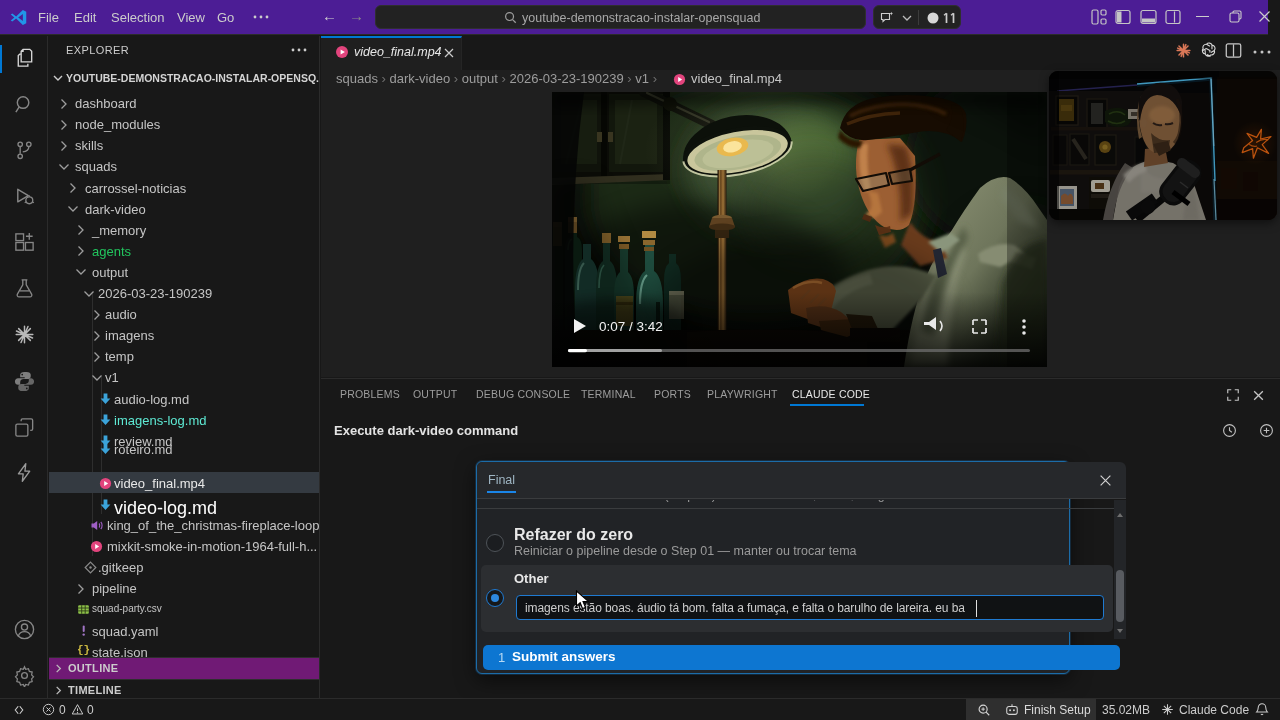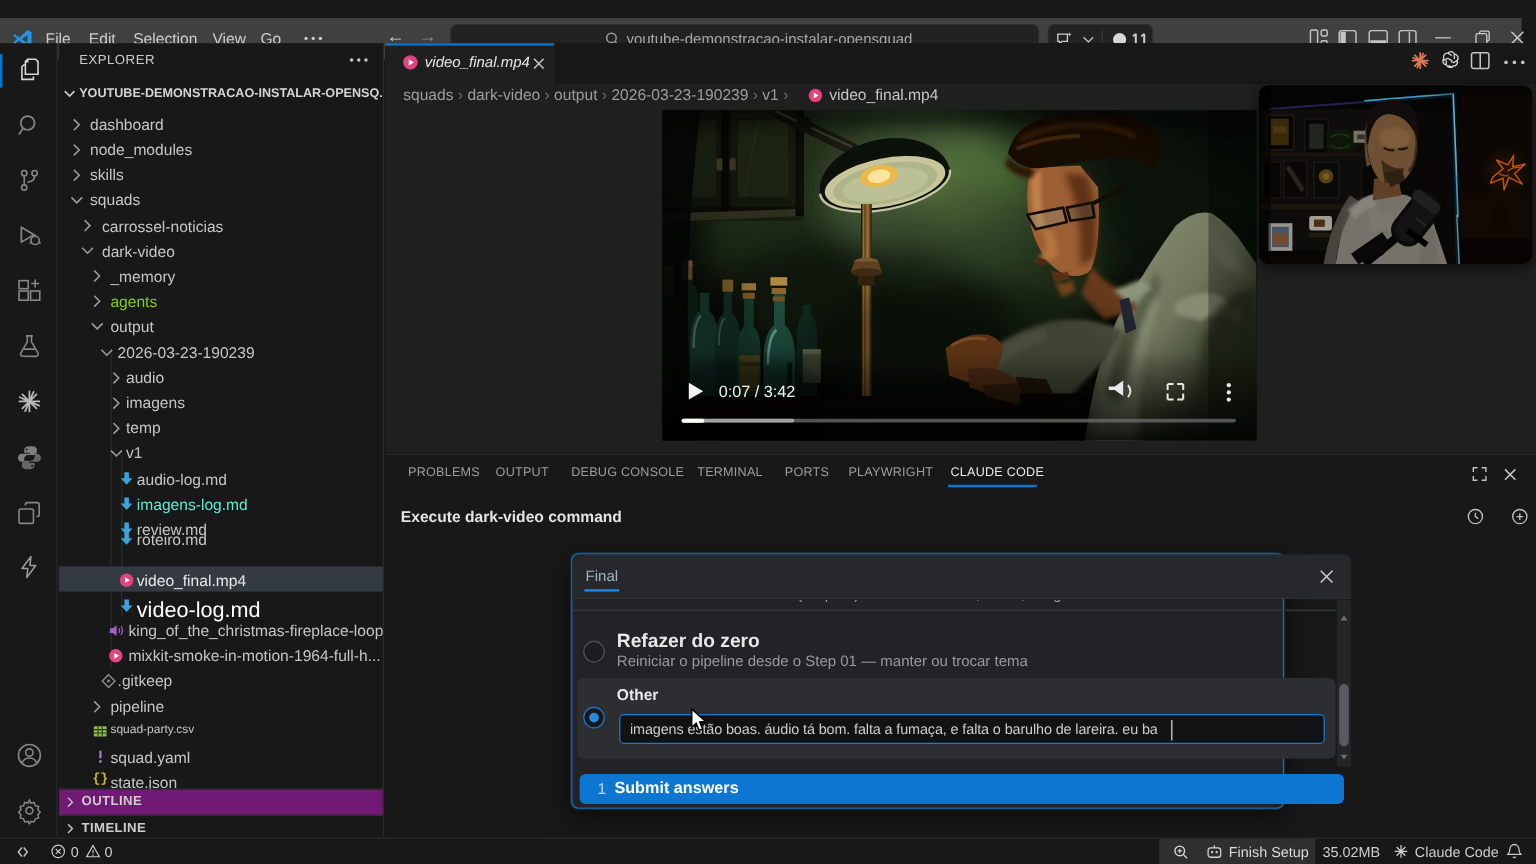--- a/index.html
+++ b/index.html
@@ -6,21 +6,21 @@
   html,body { width:1280px; height:720px; overflow:hidden; background:#181818;
     font-family:"Liberation Sans", sans-serif; }
   .abs { position:absolute; }
   #app { position:relative; width:1280px; height:720px; background:#181818; color:#ccc; }
   svg { display:block; }
 </style>
 </head>
 <body>
 <div id="app">
 
-  <div class="abs" style="left:0;top:15px;width:1268px;height:35px;background:#404040;border-bottom:1px solid #2b2b2b;">
+  <div class="abs" style="left:0;top:0;width:1268px;height:35px;background:#4c1d95;border-bottom:1px solid #2b2b2b;">
 
     <svg class="abs" style="left:9px;top:8px;" width="19" height="19" viewBox="0 0 24 24">
       <path fill="#2196e8" d="M17.5 2.5 9 10.6 4.2 7 2.2 8.1 6.8 12l-4.6 3.9 2 1.1L9 13.4l8.5 8.1 4.3-2.1V4.6L17.5 2.5zm0 5.2v8.6L11.6 12l5.9-4.3z"></path>
     </svg>
     <div class="abs" style="left:38px;top:10px;font-size:13px;color:#cccccc;">File</div>
     <div class="abs" style="left:74px;top:10px;font-size:13px;color:#cccccc;">Edit</div>
     <div class="abs" style="left:111px;top:10px;font-size:13px;color:#cccccc;">Selection</div>
     <div class="abs" style="left:177px;top:10px;font-size:13px;color:#cccccc;">View</div>
     <div class="abs" style="left:217px;top:10px;font-size:13px;color:#cccccc;">Go</div>
     <svg class="abs" style="left:252px;top:14px;" width="24" height="6" viewBox="0 0 24 6">
@@ -216,21 +216,21 @@
     <div class="abs" style="left:0;top:183px;width:271px;height:21px;">
       <svg class="abs" style="left:25px;top:4px;" width="13" height="13" viewBox="0 0 13 13">
             <path d="M4.5 2.5 9 7 4.5 11.5" fill="none" stroke="#9d9d9d" stroke-width="1.3"></path>
           </svg>
       <div class="abs" style="left:43px;top:3.5px;font-size:13px;color:#c5c5c5;white-space:nowrap;">_memory</div>
     </div>
     <div class="abs" style="left:0;top:204px;width:271px;height:21px;">
       <svg class="abs" style="left:25px;top:4px;" width="13" height="13" viewBox="0 0 13 13">
             <path d="M4.5 2.5 9 7 4.5 11.5" fill="none" stroke="#9d9d9d" stroke-width="1.3"></path>
           </svg>
-      <div class="abs" style="left:43px;top:3.5px;font-size:13px;color:#84cc16;white-space:nowrap;">agents</div>
+      <div class="abs" style="left:43px;top:3.5px;font-size:13px;color:#22c55e;white-space:nowrap;">agents</div>
     </div>
     <div class="abs" style="left:0;top:225px;width:271px;height:21px;">
       <svg class="abs" style="left:25px;top:4px;" width="13" height="13" viewBox="0 0 13 13">
             <path d="M2.5 4.5 7 9 11.5 4.5" fill="none" stroke="#9d9d9d" stroke-width="1.3"></path>
           </svg>
       <div class="abs" style="left:43px;top:3.5px;font-size:13px;color:#c5c5c5;white-space:nowrap;">output</div>
     </div>
     <div class="abs" style="left:0;top:246.5px;width:271px;height:21px;">
       <svg class="abs" style="left:33px;top:4px;" width="13" height="13" viewBox="0 0 13 13">
             <path d="M2.5 4.5 7 9 11.5 4.5" fill="none" stroke="#9d9d9d" stroke-width="1.3"></path>

